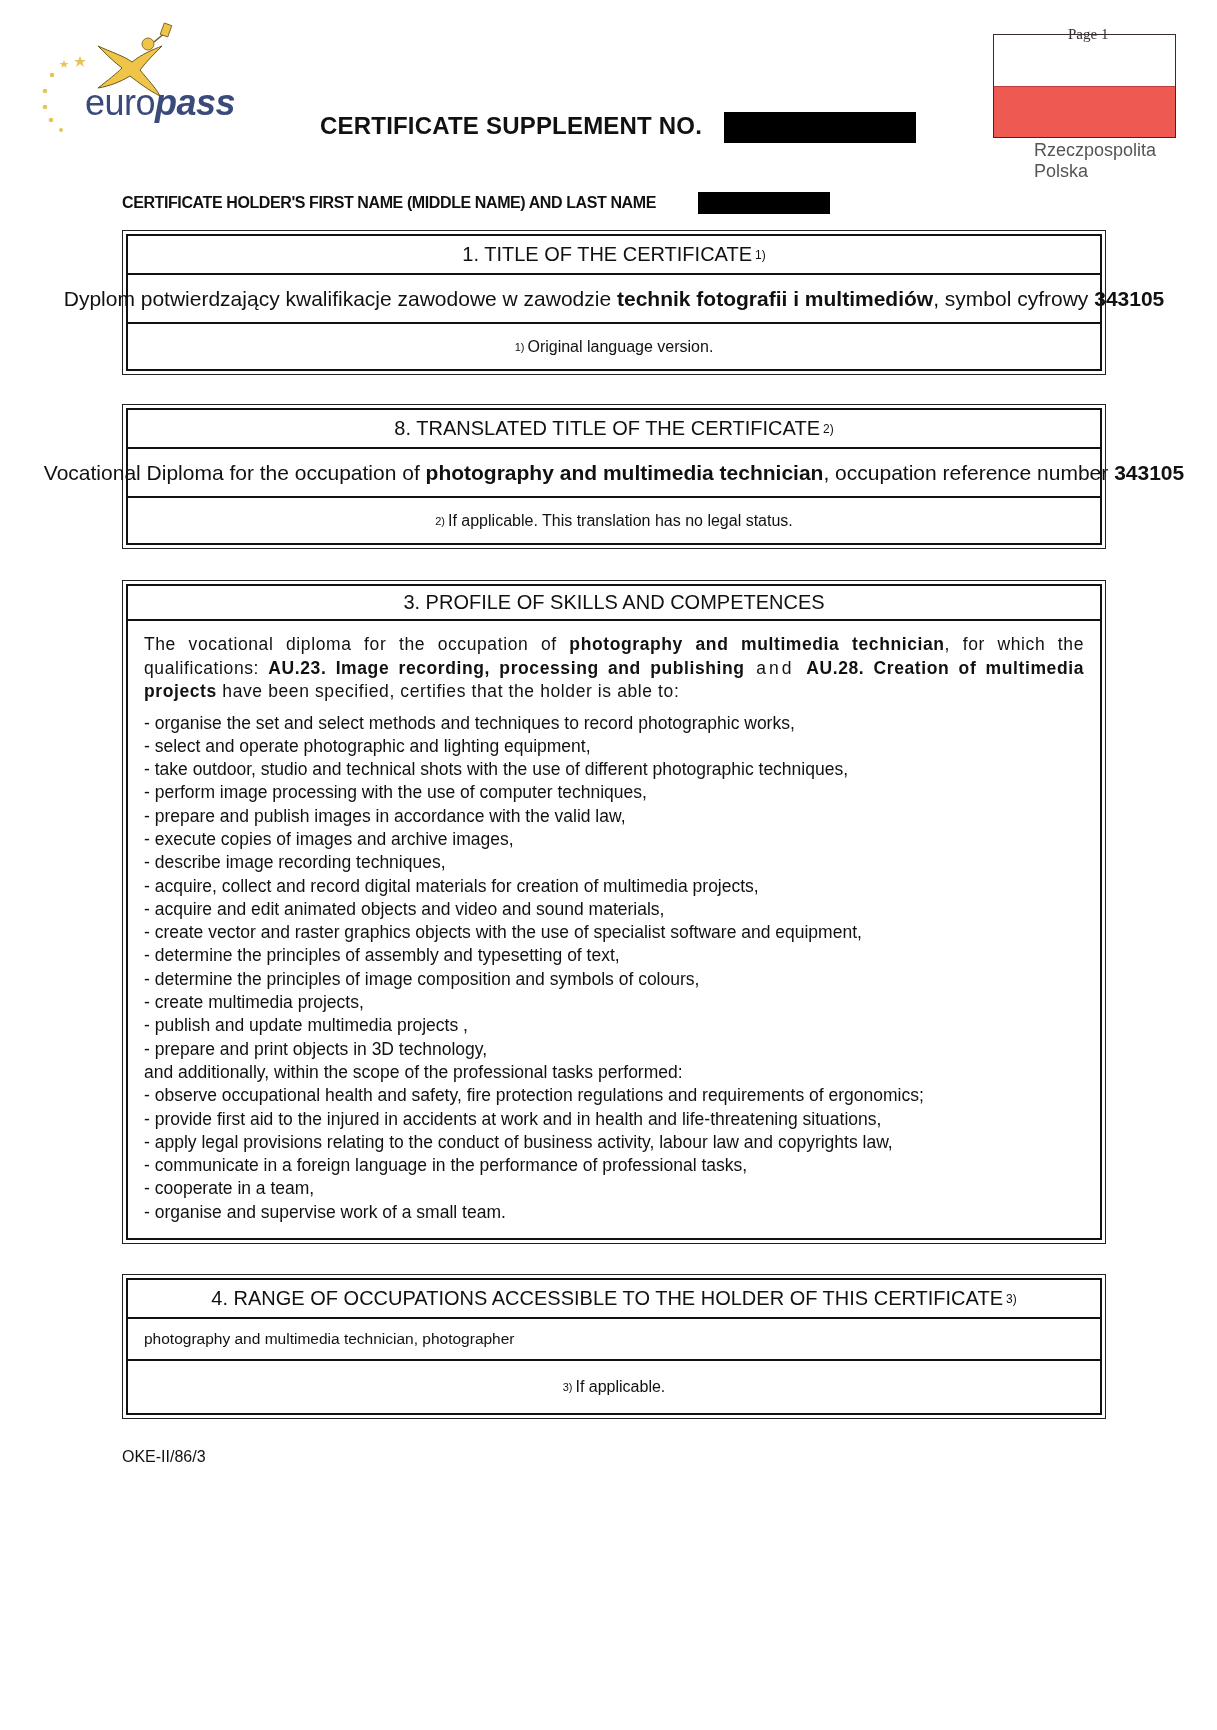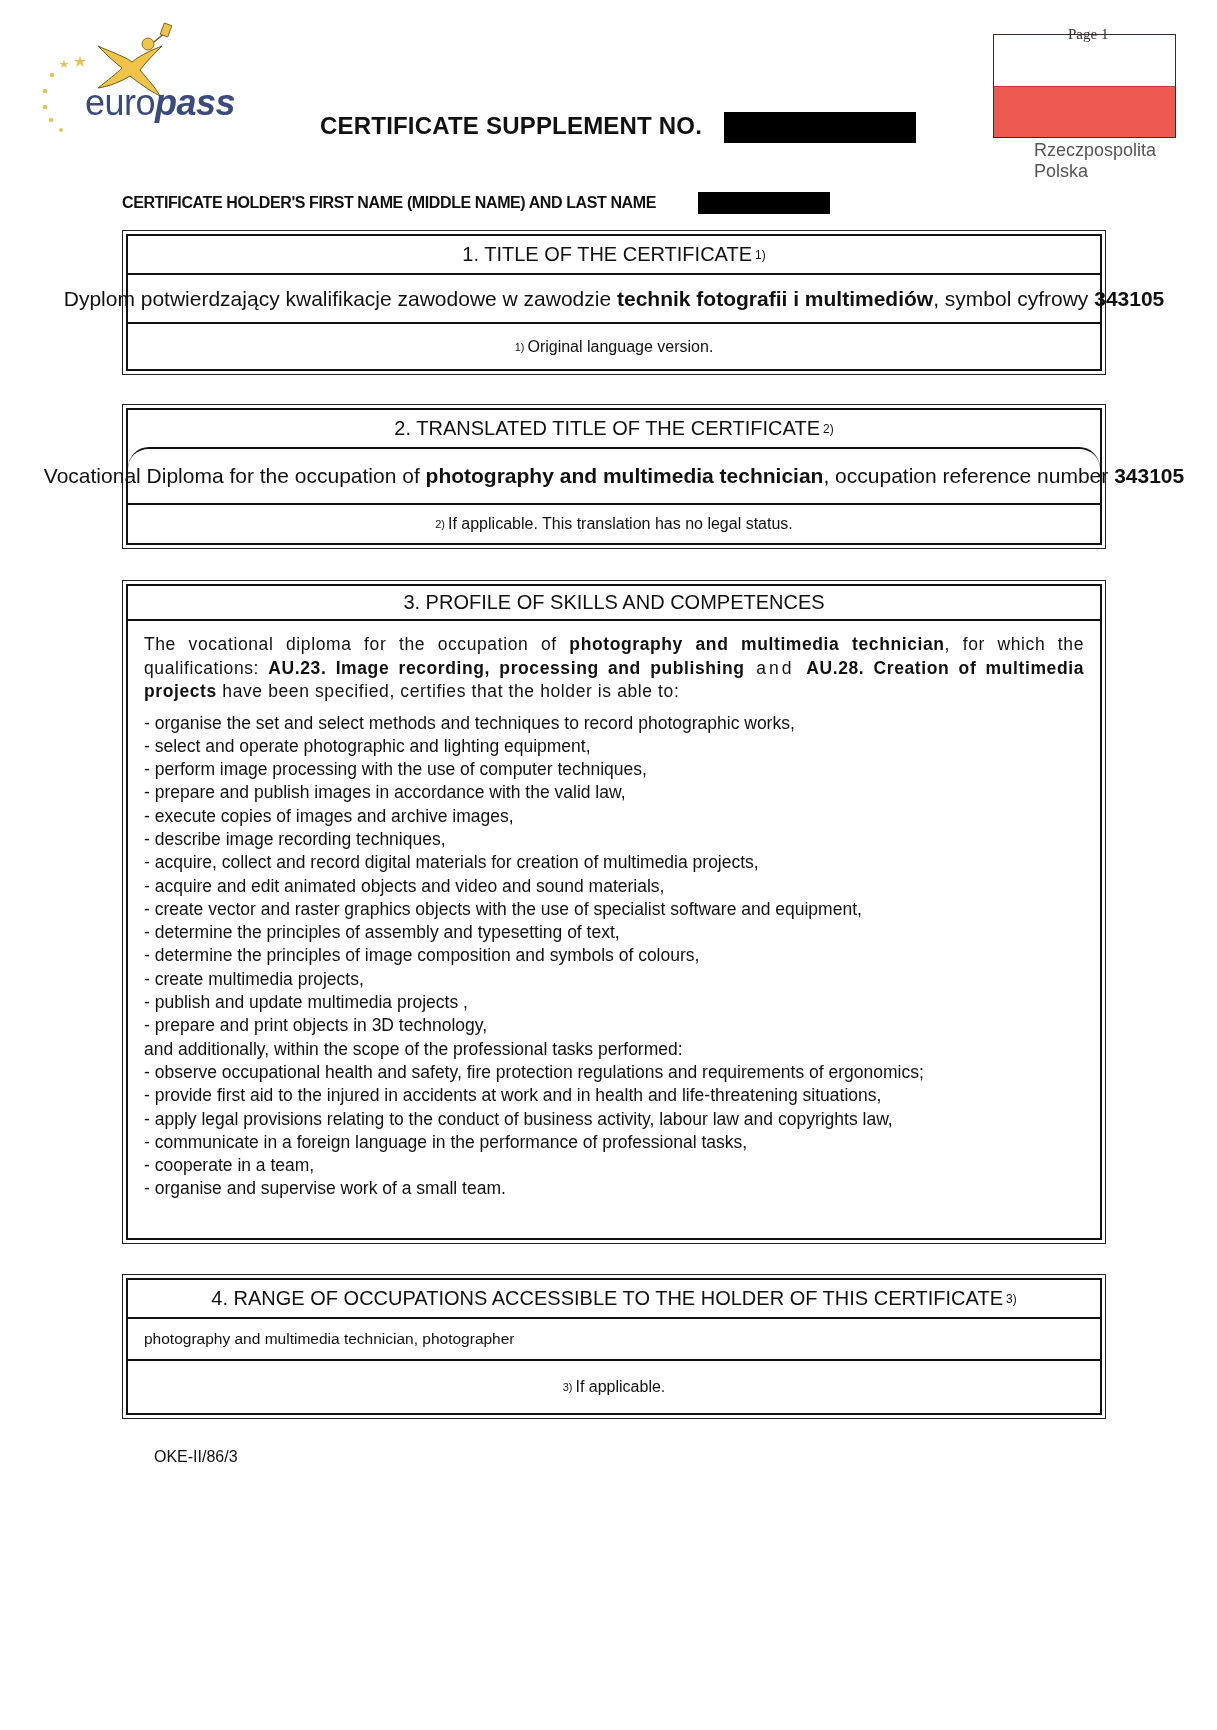--- a/index.html
+++ b/index.html
@@ -67,21 +67,21 @@
     .note-sup { font-size: 11px; vertical-align: 6px; margin-right: 3px; margin-left: 0; }
     b { font-weight: bold; }
 
     .skills {
       padding: 12px 16px 10px 16px; font-size: 17.5px; line-height: 23.3px; color: #111;
     }
     .intro { letter-spacing: 0.6px; line-height: 23.5px; margin-bottom: 8px; text-align: justify; }
     .skill-list { margin: 0; padding: 0; list-style: none; }
     .skill-list li { white-space: nowrap; }
 
-    .footer-code { left: 122px; top: 1448px; font-size: 16px; color: #111; margin-left: 32px; }
+    .footer-code { left: 122px; top: 1448px; font-size: 16px; color: #111; }
   </style>
 </head>
 <body>
 
 <div class="abs logo">
   <svg width="200" height="115" viewBox="0 0 200 115" style="position:absolute;left:0;top:0;">
 
     <g fill="#e8c458">
       <polygon points="44,34 45.5,38 50,38 46.5,40.5 48,45 44,42 40,45 41.5,40.5 38,38 42.5,38"></polygon>
       <polygon points="28,38 29.2,41 32.5,41 29.8,43 30.8,46 28,44 25.2,46 26.2,43 23.5,41 26.8,41"></polygon>
@@ -132,24 +132,24 @@
     <div class="row row-note" style="flex:1;">
       <sup class="note-sup">1)</sup>
         <span>Original language version.</span>
     </div>
   </div>
 </div>
 
 <div class="box" style="top:404px;height:145px;">
   <div class="box-inner">
     <div class="row row-head" style="height:37px;">
-      <span>2. TRANSLATED TITLE OF THE CERTIFICATE</span>
+      <span>8. TRANSLATED TITLE OF THE CERTIFICATE</span>
         <sup>2)</sup>
     </div>
-    <div class="row row-body center" style="height:56px;border-radius:21px;">
+    <div class="row row-body center" style="height:49px;">
       <span>Vocational Diploma for the occupation of </span>&nbsp;<b>photography and multimedia technician</b><span>, occupation reference number </span>&nbsp;<b>343105</b>
     </div>
     <div class="row row-note" style="flex:1;">
       <sup class="note-sup">2)</sup>
         <span>If applicable. This translation has no legal status.</span>
     </div>
   </div>
 </div>
 
 <div class="box" style="top:580px;height:664px;">
@@ -157,20 +157,21 @@
     <div class="row row-head" style="height:33px;">
       <span>3. PROFILE OF SKILLS AND COMPETENCES</span>
     </div>
     <div class="row skills" style="flex:1;">
       <div class="intro">
         <span>The vocational diploma for the occupation of </span><b>photography and multimedia technician</b><span>, for which the qualifications: </span><b>AU.23. Image recording, processing and publishing</b><span style="letter-spacing:3px;"> and </span><b>AU.28. Creation of multimedia projects</b><span> have been specified, certifies that the holder is able to:</span>
       </div>
       <ul class="skill-list">
         <li>- organise the set and select methods and techniques to record photographic works,</li>
         <li>- select and operate photographic and lighting equipment,</li>
+        <li>- take outdoor, studio and technical shots with the use of different photographic techniques,</li>
         <li>- perform image processing with the use of computer techniques,</li>
         <li>- prepare and publish images in accordance with the valid law,</li>
         <li>- execute copies of images and archive images,</li>
         <li>- describe image recording techniques,</li>
         <li>- acquire, collect and record digital materials for creation of multimedia projects,</li>
         <li>- acquire and edit animated objects and video and sound materials,</li>
         <li>- create vector and raster graphics objects with the use of specialist software and equipment,</li>
         <li>- determine the principles of assembly and typesetting of text,</li>
         <li>- determine the principles of image composition and symbols of colours,</li>
         <li>- create multimedia projects,</li>

